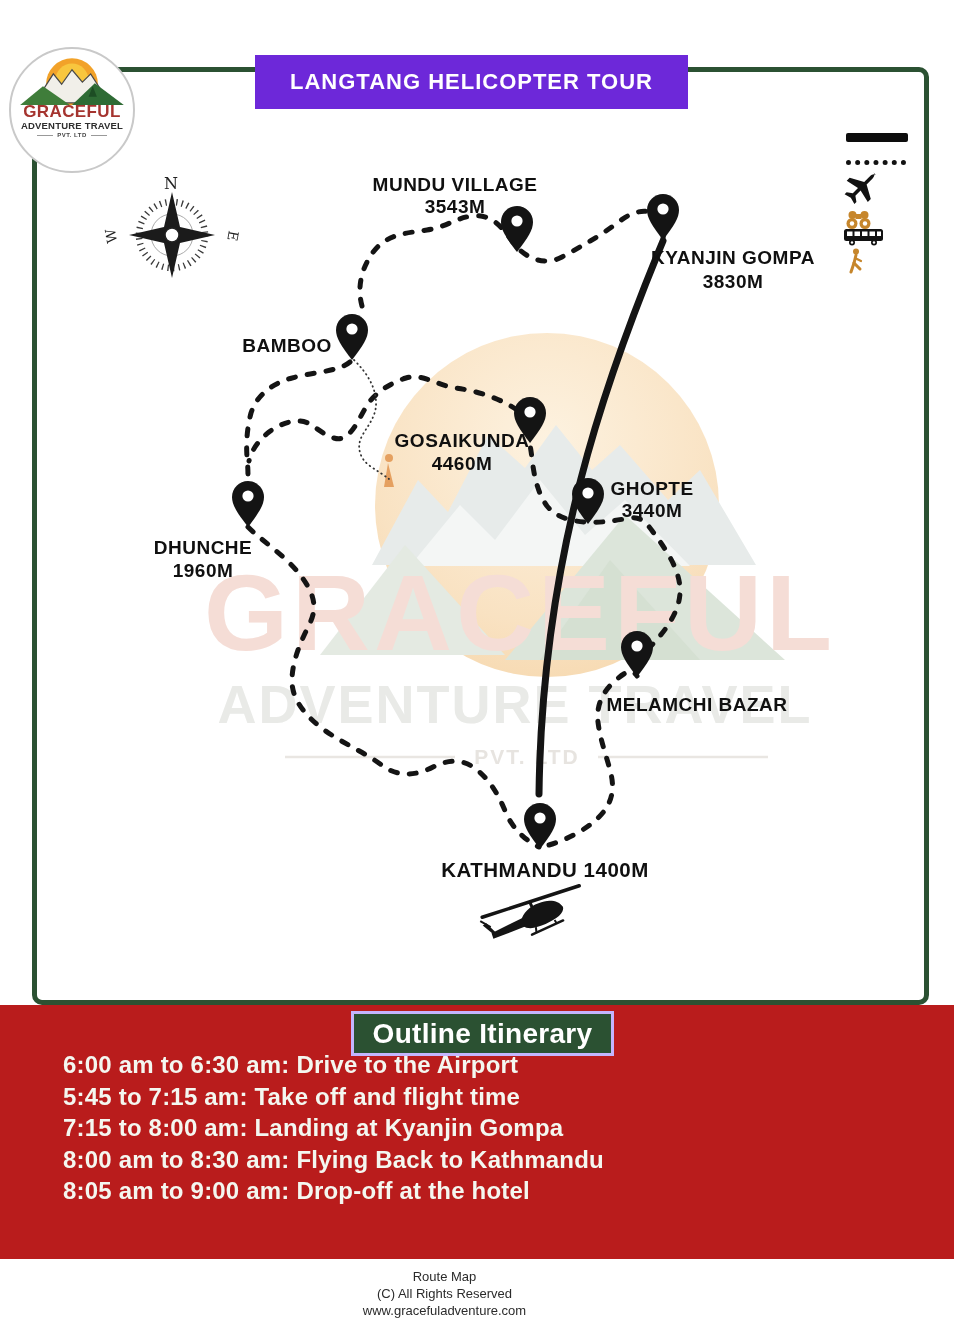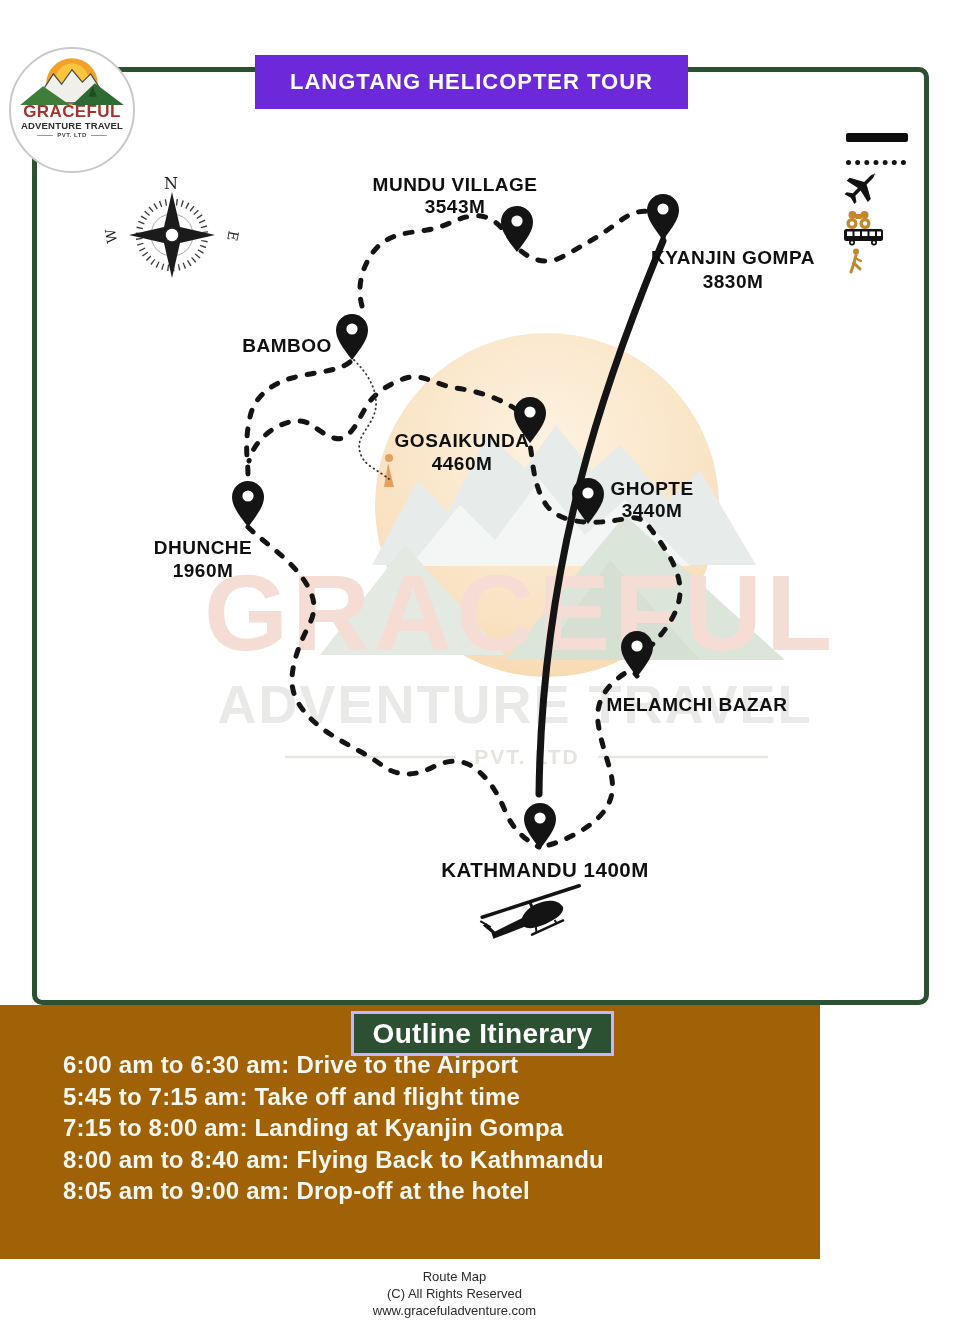--- a/index.html
+++ b/index.html
@@ -22,29 +22,29 @@
              z-index:5;display:flex;align-items:center;justify-content:center;
              color:#fff;font-size:22px;font-weight:700;letter-spacing:1px;}
   
   .legend{position:absolute;left:843px;top:130px;width:70px;height:150px;z-index:5;}
   .legend>*{position:absolute;}
   .lg-solid{left:3px;top:3px;width:62px;height:9px;background:#0d0d0d;border-radius:2px;}
   .lg-dotted{left:3px;top:30px;width:60px;height:0;border-top:5px dotted #121212;}
   
   .map{position:absolute;left:0;top:0;z-index:2;}
   
-  .green-section{position:absolute;left:0;top:1005px;width:820px;height:254px;background:#a16207;z-index:3;}
+  .green-section{position:absolute;left:0;top:1005px;width:954px;height:254px;background:#b91c1c;z-index:3;}
   .itinerary{padding:44px 0 0 63px;font-size:24px;font-weight:700;color:#f4f7f0;
              line-height:31.5px;letter-spacing:.2px;}
   .outline-box{position:absolute;left:351px;top:983px;width:263px;height:45px;background:#2b5132;
                border:3px solid #c4b5fd;box-sizing:border-box;z-index:4;
                display:flex;align-items:center;justify-content:center;
                color:#fff;font-size:28px;font-weight:700;letter-spacing:.3px;margin-top:28px;}
   
-  .footer{position:absolute;left:16px;top:1268px;width:877px;text-align:center;z-index:3;
+  .footer{position:absolute;left:6px;top:1268px;width:877px;text-align:center;z-index:3;
           font-size:13px;color:#2b2b2b;line-height:17px;}
 </style>
 </head>
 <body>
 
 <div class="page">
 
   <div class="frame"></div>
 
   <svg class="map" width="954" height="1340" viewBox="0 0 954 1340">
@@ -215,21 +215,21 @@
 
   <div class="outline-box">
     <span>Outline Itinerary</span>
   </div>
 
   <div class="green-section">
     <div class="itinerary">
       <div>6:00 am to 6:30 am: Drive to the Airport</div>
       <div>5:45 to 7:15 am: Take off and flight time</div>
       <div>7:15 to 8:00 am: Landing at Kyanjin Gompa</div>
-      <div>8:00 am to 8:40 am: Flying Back to Kathmandu</div>
+      <div>8:00 am to 8:30 am: Flying Back to Kathmandu</div>
       <div>8:05 am to 9:00 am: Drop-off at the hotel</div>
     </div>
   </div>
 
   <div class="footer">
     <div>Route Map</div>
     <div>(C) All Rights Reserved</div>
     <div>www.gracefuladventure.com</div>
   </div>
 

